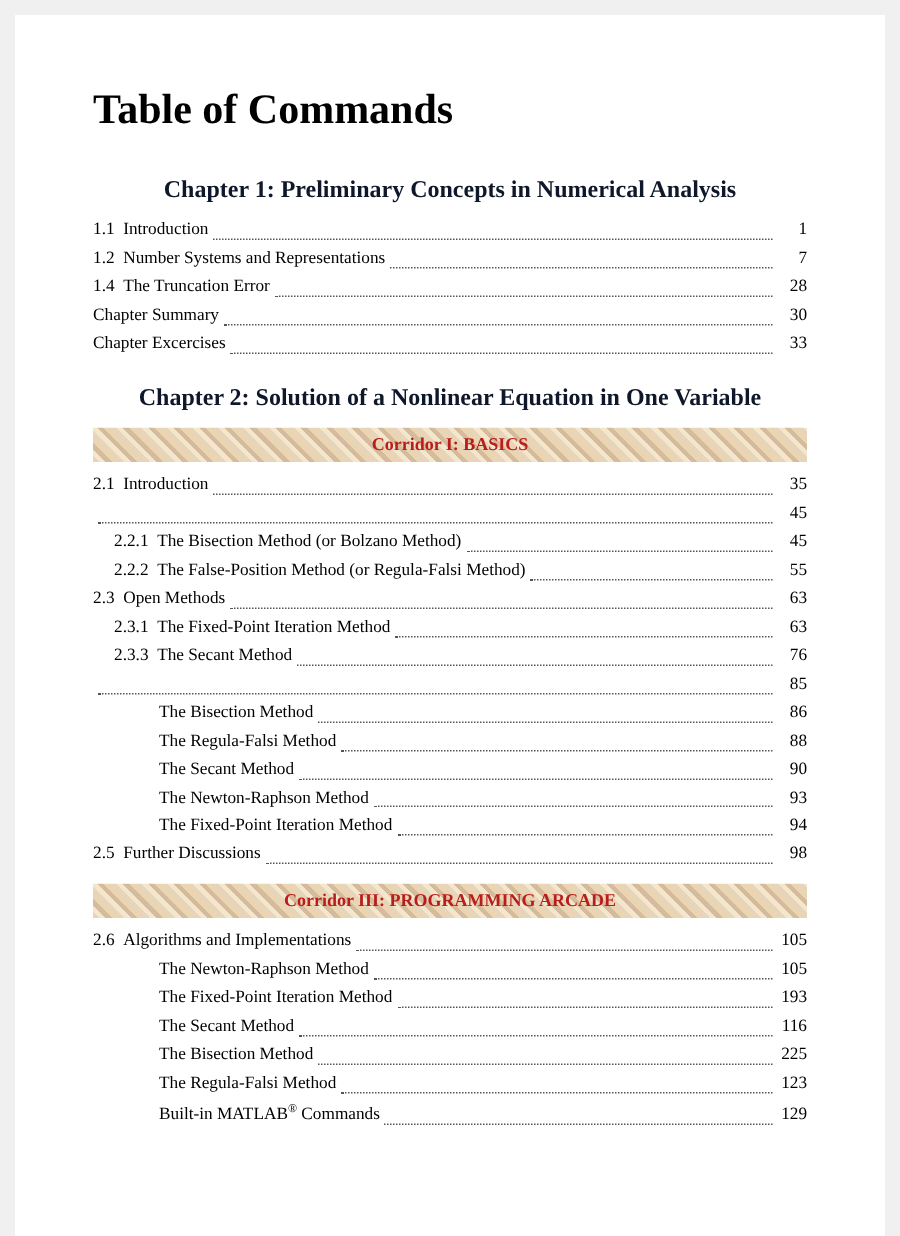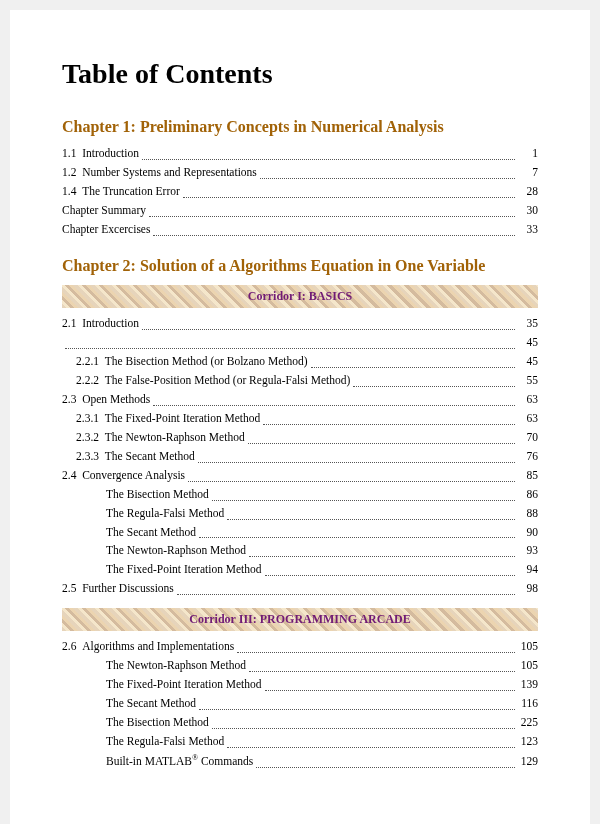--- a/index.html
+++ b/index.html
@@ -21,23 +21,24 @@
     }
     .main-title {
       font-size: 28px;
       font-weight: bold;
       margin-bottom: 28px;
       color: #000;
     }
     .chapter-heading {
       font-size: 16px;
       font-weight: bold;
-      color: #a16207;
+      color: #0f172a;
       margin-bottom: 8px;
       margin-top: 18px;
+      text-align: center;
     }
     .toc-entry {
       display: flex;
       align-items: flex-end;
       font-size: 11.5px;
       color: #000;
       line-height: 1.65;
     }
     .toc-entry .label {
       white-space: nowrap;
@@ -54,21 +55,21 @@
     .page-num {
       white-space: nowrap;
       flex-shrink: 0;
       min-width: 20px;
       text-align: right;
     }
     .corridor-banner {
       text-align: center;
       font-weight: bold;
       font-size: 12px;
-      color: #701a75;
+      color: #b91c1c;
       margin: 10px 0 6px 0;
       padding: 4px 8px;
       position: relative;
       overflow: hidden;
     }
     .corridor-banner::before {
       content: '';
       position: absolute;
       left: 0; top: 0; right: 0; bottom: 0;
       background: repeating-linear-gradient(
@@ -85,21 +86,21 @@
       position: relative;
       z-index: 1;
     }
     .chapter-block { margin-bottom: 6px; }
   </style>
 </head>
 <body>
 
 <div class="page">
 
-  <h1 class="main-title">Table of Contents</h1>
+  <h1 class="main-title">Table of Commands</h1>
 
   <div class="chapter-block">
     <div class="chapter-heading">Chapter 1:    Preliminary Concepts in Numerical Analysis</div>
 
     <div class="toc-entry">
       <span class="label">1.1&nbsp;&nbsp;Introduction</span>
       <span class="dots"></span>
       <span class="page-num">1</span>
     </div>
     <div class="toc-entry">
@@ -118,21 +119,21 @@
       <span class="page-num">30</span>
     </div>
     <div class="toc-entry">
       <span class="label">Chapter Excercises</span>
       <span class="dots"></span>
       <span class="page-num">33</span>
     </div>
   </div>
 
   <div class="chapter-block">
-    <div class="chapter-heading">Chapter 2:    Solution of a Algorithms Equation in One Variable</div>
+    <div class="chapter-heading">Chapter 2:    Solution of a Nonlinear Equation in One Variable</div>
 
     <div class="corridor-banner">
       <span>Corridor I: BASICS</span>
     </div>
 
     <div class="toc-entry">
       <span class="label">2.1&nbsp;&nbsp;Introduction</span>
       <span class="dots"></span>
       <span class="page-num">35</span>
     </div>
@@ -154,33 +155,27 @@
       <span class="label">2.3&nbsp;&nbsp;Open Methods</span>
       <span class="dots"></span>
       <span class="page-num">63</span>
     </div>
     <div class="toc-entry indent1">
       <span class="label">2.3.1&nbsp;&nbsp;The Fixed-Point Iteration Method</span>
       <span class="dots"></span>
       <span class="page-num">63</span>
     </div>
     <div class="toc-entry indent1">
-      <span class="label">2.3.2&nbsp;&nbsp;The Newton-Raphson Method</span>
-      <span class="dots"></span>
-      <span class="page-num">70</span>
-    </div>
-    <div class="toc-entry indent1">
       <span class="label">2.3.3&nbsp;&nbsp;The Secant Method</span>
       <span class="dots"></span>
       <span class="page-num">76</span>
     </div>
 
 
     <div class="toc-entry">
-      <span class="label">2.4&nbsp;&nbsp;Convergence Analysis</span>
       <span class="dots"></span>
       <span class="page-num">85</span>
     </div>
     <div class="toc-entry indent3">
       <span class="label">The Bisection Method</span>
       <span class="dots"></span>
       <span class="page-num">86</span>
     </div>
     <div class="toc-entry indent3">
       <span class="label">The Regula-Falsi Method</span>
@@ -218,21 +213,21 @@
       <span class="page-num">105</span>
     </div>
     <div class="toc-entry indent3">
       <span class="label">The Newton-Raphson Method</span>
       <span class="dots"></span>
       <span class="page-num">105</span>
     </div>
     <div class="toc-entry indent3">
       <span class="label">The Fixed-Point Iteration Method</span>
       <span class="dots"></span>
-      <span class="page-num">139</span>
+      <span class="page-num">193</span>
     </div>
     <div class="toc-entry indent3">
       <span class="label">The Secant Method</span>
       <span class="dots"></span>
       <span class="page-num">116</span>
     </div>
     <div class="toc-entry indent3">
       <span class="label">The Bisection Method</span>
       <span class="dots"></span>
       <span class="page-num">225</span>

